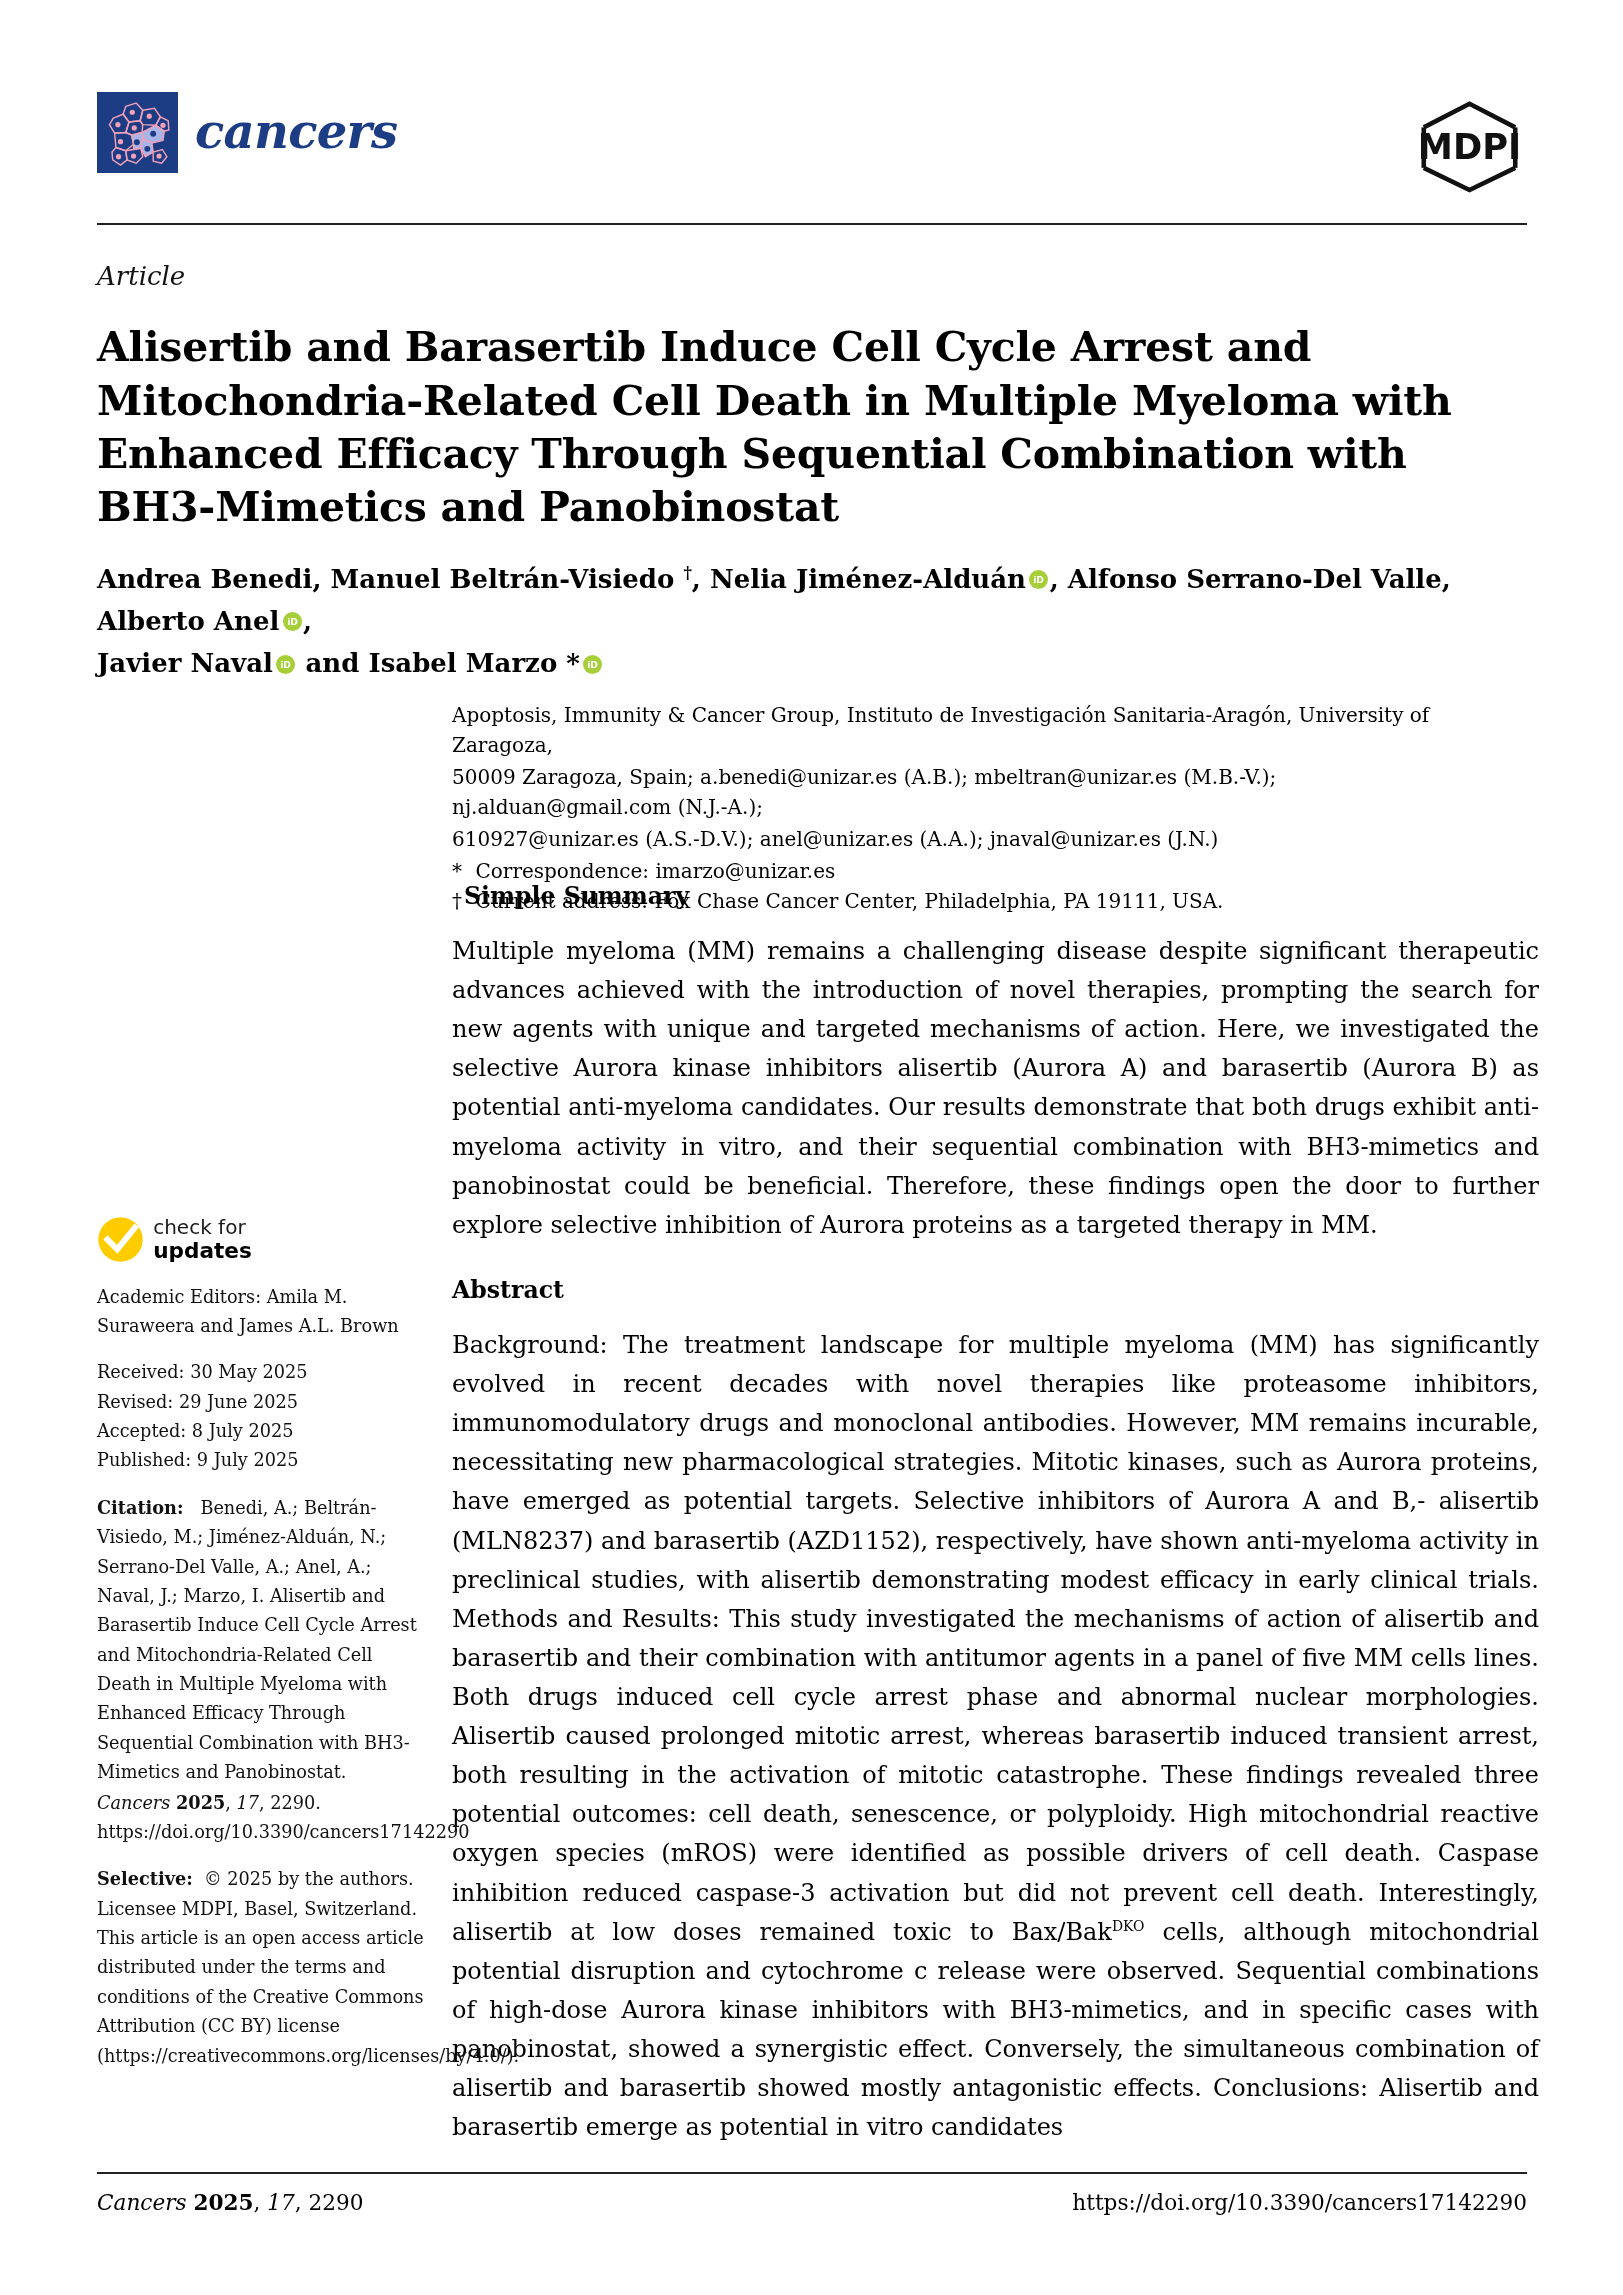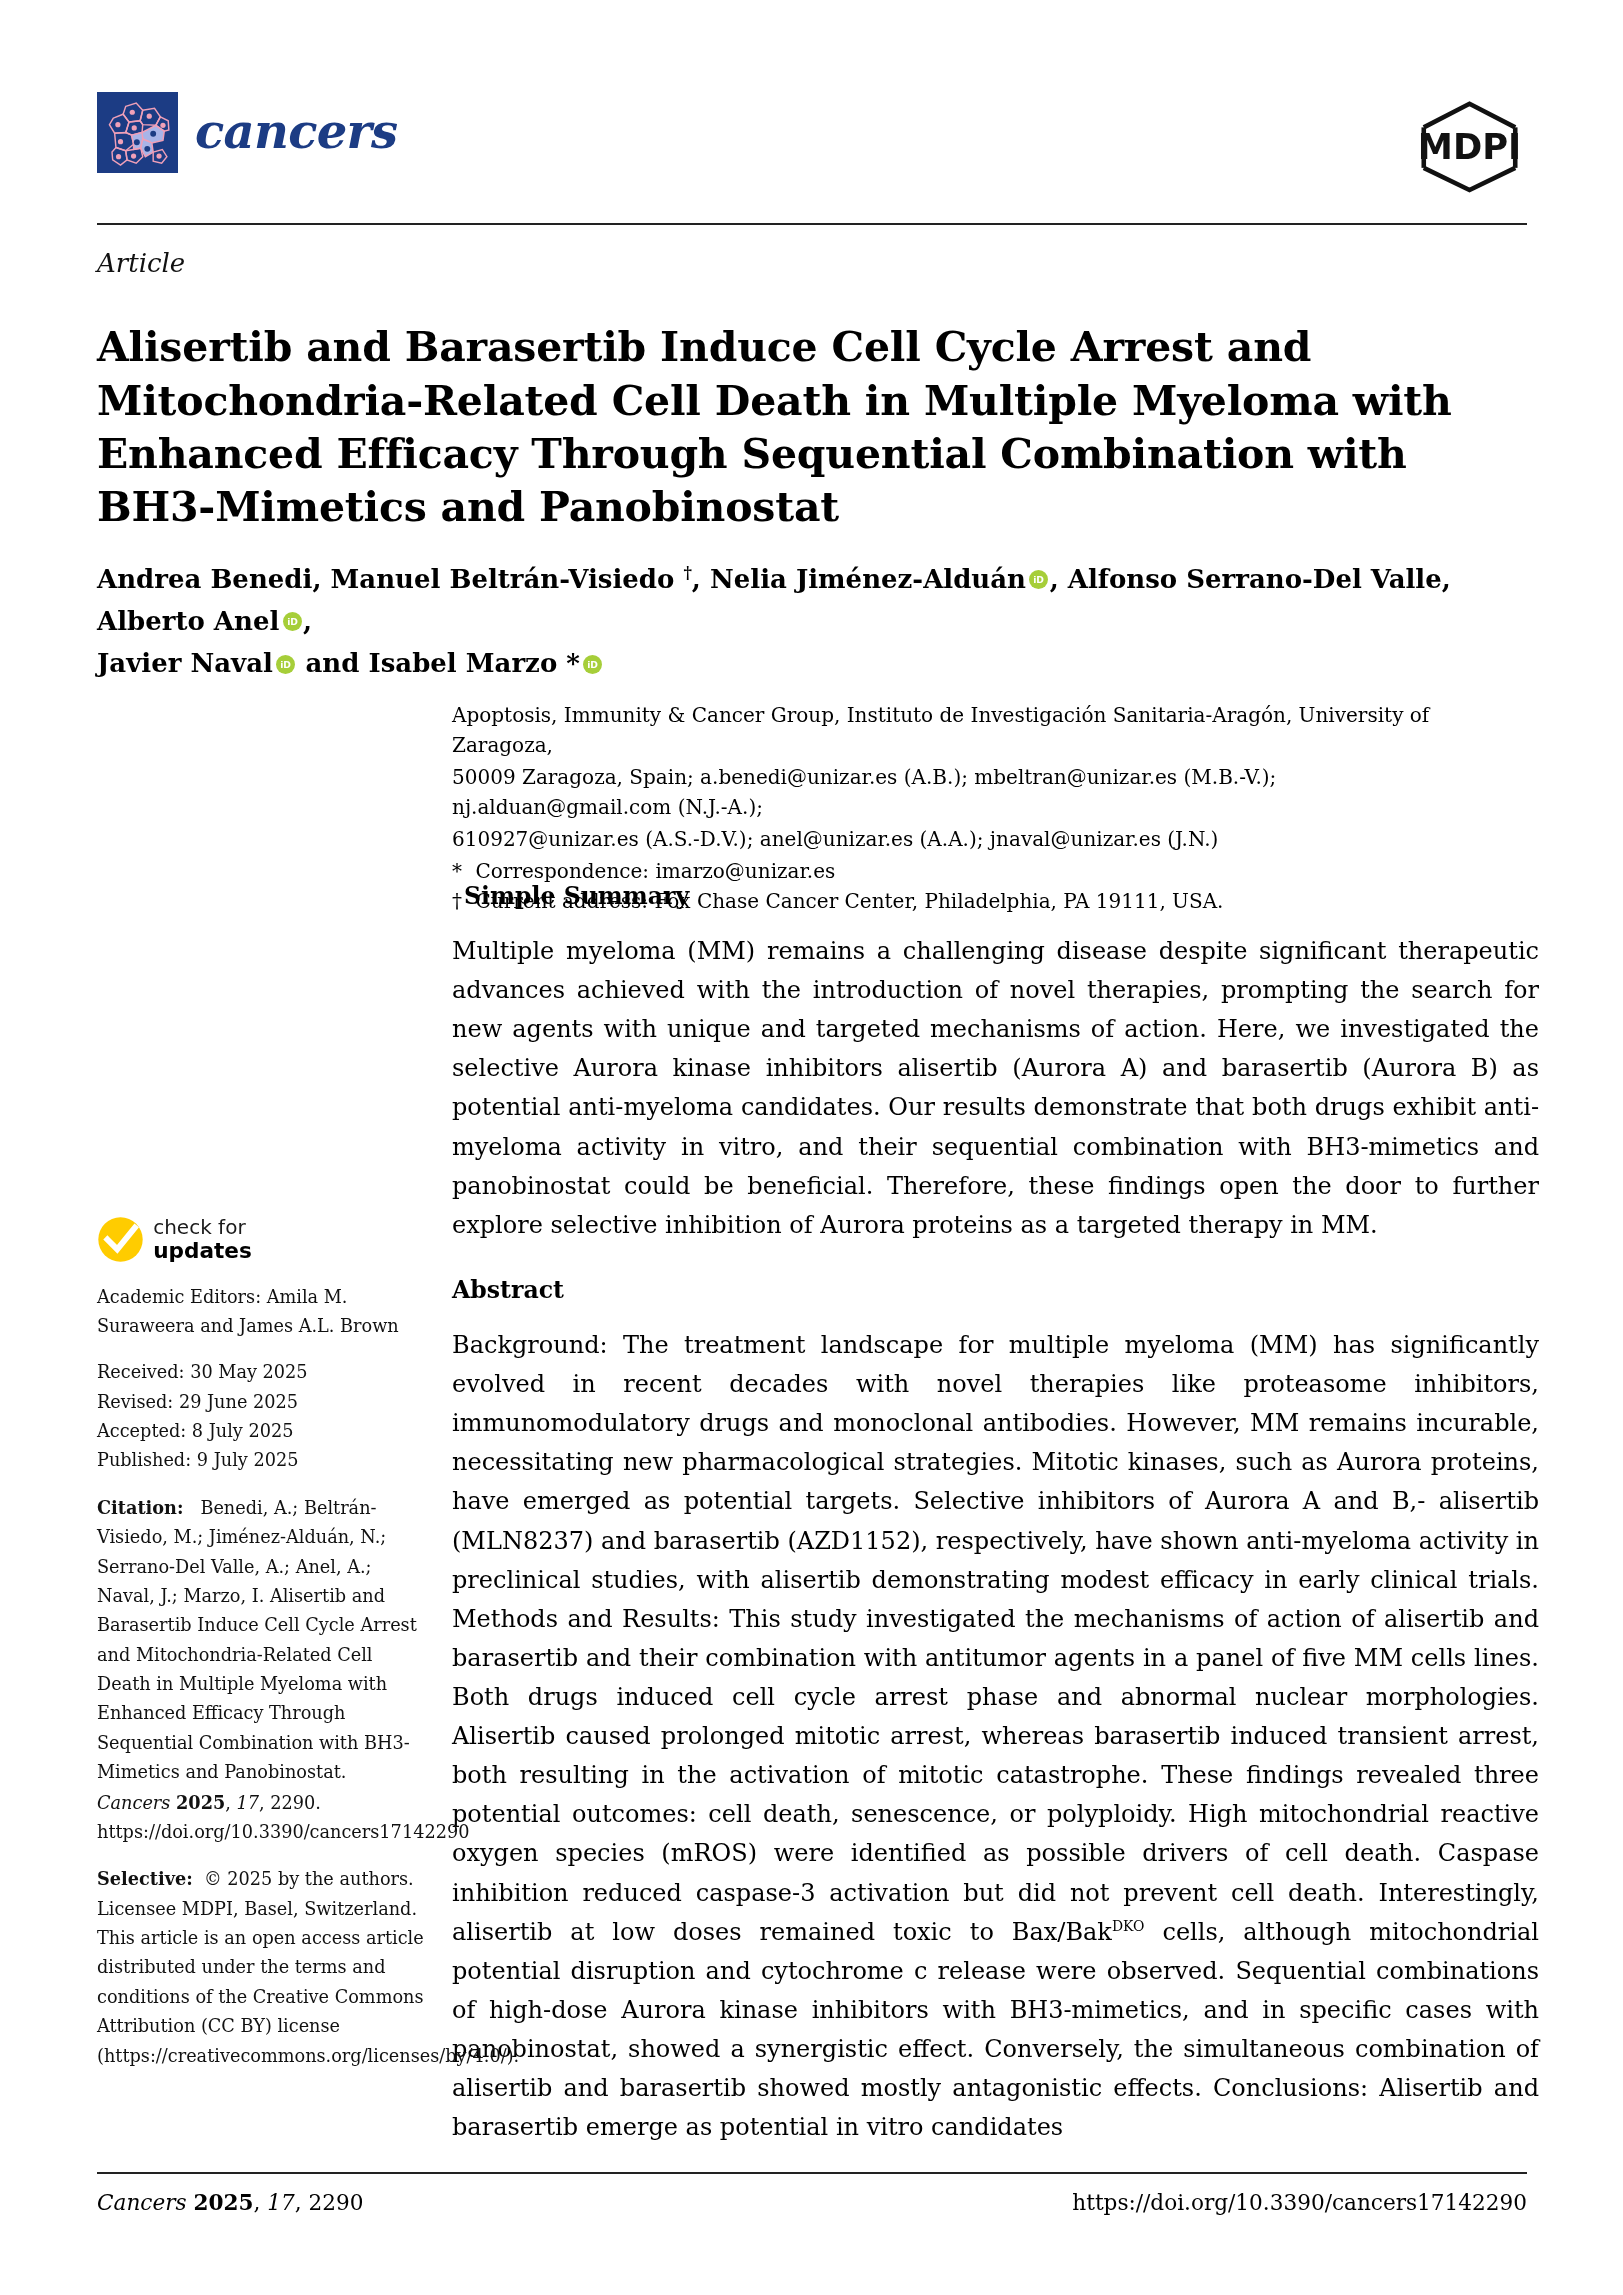--- a/index.html
+++ b/index.html
@@ -71,21 +71,21 @@
     top: 223px;
     width: 1430px;
     height: 0;
     border-top: 2px solid #222;
   }
 
   
   .article-type {
     position: absolute;
     left: 97px;
-    top: 248px;
+    top: 261px;
     font-family: "DejaVu Serif", "Liberation Serif", serif;
     font-style: italic;
     font-size: 26px;
     color: #111;
   }
   .paper-title {
     position: absolute;
     left: 97px;
     top: 294px;
     width: 1394px;

